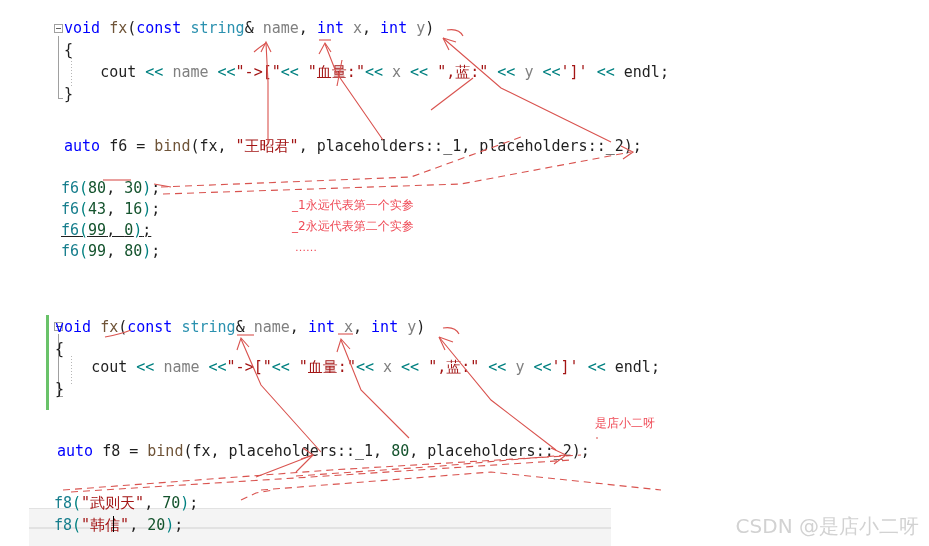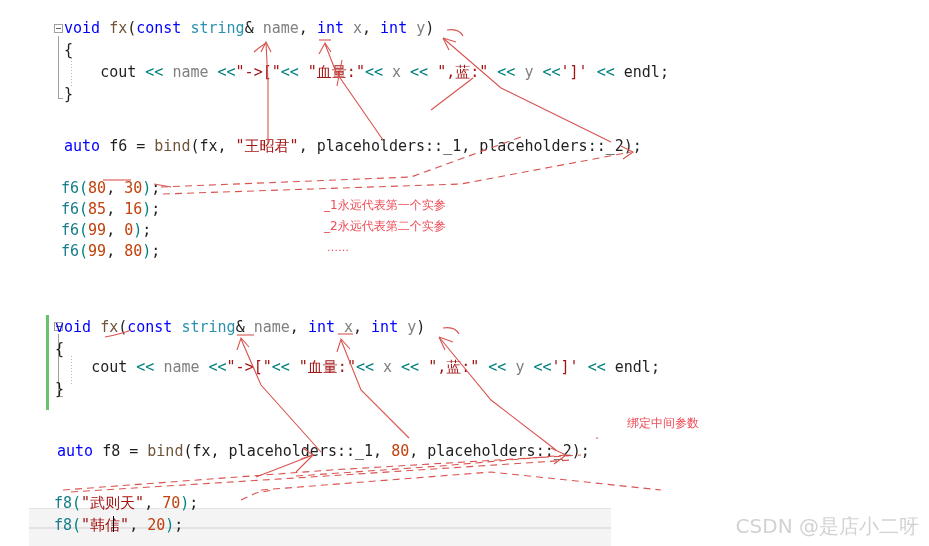--- a/index.html
+++ b/index.html
@@ -35,21 +35,21 @@
   }
 
   
   .kw      { color: #0000ff; }
   .type    { color: #2b91af; }
   .fn      { color: #6f5438; }
   .ident   { color: #808080; }
   .str     { color: #a31515; }
   .op      { color: #008080; }
   .plain   { color: #1f1f1f; }
-  .num     { color: #c2410c; text-align: right; }
+  .num     { color: #14532d; text-align: right; }
   .teal    { color: #157d8c; }
 
   
   .fold-box {
     position: absolute;
     width: 9px; height: 9px;
     border: 1px solid #a0a0a0;
     background: #ffffff;
     box-sizing: border-box;
   }
@@ -96,21 +96,20 @@
   }
 
   
   .anno {
     position: absolute;
     font-family: "DejaVu Sans", "Liberation Sans", sans-serif;
     font-size: 12px;
     line-height: 15px;
     color: #f0505a;
     white-space: pre;
-    margin-left: 32px;
   }
   .anno-red {
     color: #ef4b57;
   }
 
   
   #overlay {
     position: absolute;
     left: 0; top: 0;
     width: 929px; height: 546px;
@@ -148,40 +147,40 @@
   <div class="fold-dots" style="left:60px; top:356px; height:30px;"></div>
 
   <div class="code-line" style="left:53px; top:18px;"><span class="kw">void</span><span class="plain"> </span><span class="fn">fx</span><span class="plain">(</span><span class="kw">const</span><span class="plain"> </span><span class="type">string</span><span class="plain">&amp; </span><span class="ident">name</span><span class="plain">, </span><span class="kw">int</span><span class="plain"> </span><span class="ident">x</span><span class="plain">, </span><span class="kw">int</span><span class="plain"> </span><span class="ident">y</span><span class="plain">)</span></div>
   <div class="code-line" style="left:53px; top:40px;"><span class="plain">{</span></div>
   <div class="code-line" style="left:53px; top:62px;"><span class="plain">    </span><span class="plain">cout</span><span class="plain"> </span><span class="op">&lt;&lt;</span><span class="plain"> </span><span class="ident">name</span><span class="plain"> </span><span class="op">&lt;&lt;</span><span class="str">"-&gt;["</span><span class="op">&lt;&lt;</span><span class="plain"> </span><span class="str">"血量:"</span><span class="op">&lt;&lt;</span><span class="plain"> </span><span class="ident">x</span><span class="plain"> </span><span class="op">&lt;&lt;</span><span class="plain"> </span><span class="str">",蓝:"</span><span class="plain"> </span><span class="op">&lt;&lt;</span><span class="plain"> </span><span class="ident">y</span><span class="plain"> </span><span class="op">&lt;&lt;</span><span class="str">']'</span><span class="plain"> </span><span class="op">&lt;&lt;</span><span class="plain"> </span><span class="plain">endl</span><span class="plain">;</span></div>
   <div class="code-line" style="left:53px; top:84px;"><span class="plain">}</span></div>
 
   <div class="code-line" style="left:53px; top:136px;"><span class="kw">auto</span><span class="plain"> </span><span class="plain">f6</span><span class="plain"> = </span><span class="fn">bind</span><span class="plain">(</span><span class="plain">fx</span><span class="plain">, </span><span class="str">"王昭君"</span><span class="plain">, </span><span class="plain">placeholders::_1</span><span class="plain">, </span><span class="plain">placeholders::_2</span><span class="plain">);</span></div>
 
   <div class="code-line" style="left:50px; top:178px;"><span class="teal">f6</span><span class="op">(</span><span class="num">80</span><span class="plain">, </span><span class="num">30</span><span class="op">)</span><span class="plain">;</span></div>
-  <div class="code-line" style="left:50px; top:199px;"><span class="teal">f6</span><span class="op">(</span><span class="num">85</span><span class="plain">, </span><span class="num">16</span><span class="op">)</span><span class="plain">;</span></div>
-  <div class="code-line" style="left:50px; top:220px;"><span class="teal">f6</span><span class="op">(</span><span class="num">99</span><span class="plain">, </span><span class="num">0</span><span class="op">)</span><span class="plain">;</span></div>
+  <div class="code-line" style="left:50px; top:199px;"><span class="teal">f6</span><span class="op">(</span><span class="num">43</span><span class="plain">, </span><span class="num">16</span><span class="op">)</span><span class="plain">;</span></div>
+  <div class="code-line" style="left:50px; top:220px;text-decoration:underline;"><span class="teal">f6</span><span class="op">(</span><span class="num">99</span><span class="plain">, </span><span class="num">0</span><span class="op">)</span><span class="plain">;</span></div>
   <div class="code-line" style="left:50px; top:241px;"><span class="teal">f6</span><span class="op">(</span><span class="num">99</span><span class="plain">, </span><span class="num">80</span><span class="op">)</span><span class="plain">;</span></div>
 
   <div class="code-line" style="left:44px; top:317px;"><span class="kw">void</span><span class="plain"> </span><span class="fn">fx</span><span class="plain">(</span><span class="kw">const</span><span class="plain"> </span><span class="type">string</span><span class="plain">&amp; </span><span class="ident">name</span><span class="plain">, </span><span class="kw">int</span><span class="plain"> </span><span class="ident">x</span><span class="plain">, </span><span class="kw">int</span><span class="plain"> </span><span class="ident">y</span><span class="plain">)</span></div>
   <div class="code-line" style="left:44px; top:339px;"><span class="plain">{</span></div>
   <div class="code-line" style="left:44px; top:357px;"><span class="plain">    </span><span class="plain">cout</span><span class="plain"> </span><span class="op">&lt;&lt;</span><span class="plain"> </span><span class="ident">name</span><span class="plain"> </span><span class="op">&lt;&lt;</span><span class="str">"-&gt;["</span><span class="op">&lt;&lt;</span><span class="plain"> </span><span class="str">"血量:"</span><span class="op">&lt;&lt;</span><span class="plain"> </span><span class="ident">x</span><span class="plain"> </span><span class="op">&lt;&lt;</span><span class="plain"> </span><span class="str">",蓝:"</span><span class="plain"> </span><span class="op">&lt;&lt;</span><span class="plain"> </span><span class="ident">y</span><span class="plain"> </span><span class="op">&lt;&lt;</span><span class="str">']'</span><span class="plain"> </span><span class="op">&lt;&lt;</span><span class="plain"> </span><span class="plain">endl</span><span class="plain">;</span></div>
   <div class="code-line" style="left:44px; top:379px;"><span class="plain">}</span></div>
 
   <div class="code-line" style="left:46px; top:441px;"><span class="kw">auto</span><span class="plain"> </span><span class="plain">f8</span><span class="plain"> = </span><span class="fn">bind</span><span class="plain">(</span><span class="plain">fx</span><span class="plain">, </span><span class="plain">placeholders::_1</span><span class="plain">, </span><span class="num">80</span><span class="plain">, </span><span class="plain">placeholders::_2</span><span class="plain">);</span></div>
 
   <div class="code-line" style="left:43px; top:493px;"><span class="teal">f8</span><span class="op">(</span><span class="str">"武则天"</span><span class="plain">, </span><span class="num">70</span><span class="op">)</span><span class="plain">;</span></div>
   <div class="code-line" style="left:43px; top:515px;"><span class="teal">f8</span><span class="op">(</span><span class="str">"韩信"</span><span class="plain">, </span><span class="num">20</span><span class="op">)</span><span class="plain">;</span></div>
 
   <div class="caret" style="left:102px; top:516px; height:16px;"></div>
 
   <div class="anno anno-red" style="left:281px; top:198px;">_1永远代表第一个实参</div>
   <div class="anno anno-red" style="left:281px; top:219px;">_2永远代表第二个实参</div>
   <div class="anno anno-red" style="left:284px; top:240px; font-size:11px;">……</div>
-  <div class="anno anno-red" style="left:584px; top:416px;">绑定中间参数</div>
+  <div class="anno anno-red" style="left:584px; top:416px;">是店小二呀</div>
 
   <svg id="overlay" viewBox="0 0 929 546" xmlns="http://www.w3.org/2000/svg">
     <defs>
       <style>
         .ar { fill:none; stroke:#d9534f; stroke-width:1.1; }
         .ard { fill:none; stroke:#d9534f; stroke-width:1.1; stroke-dasharray:7 5; }
         .arh { fill:none; stroke:#d9534f; stroke-width:1.1; stroke-linejoin:miter; }
       </style>
     </defs>
 

